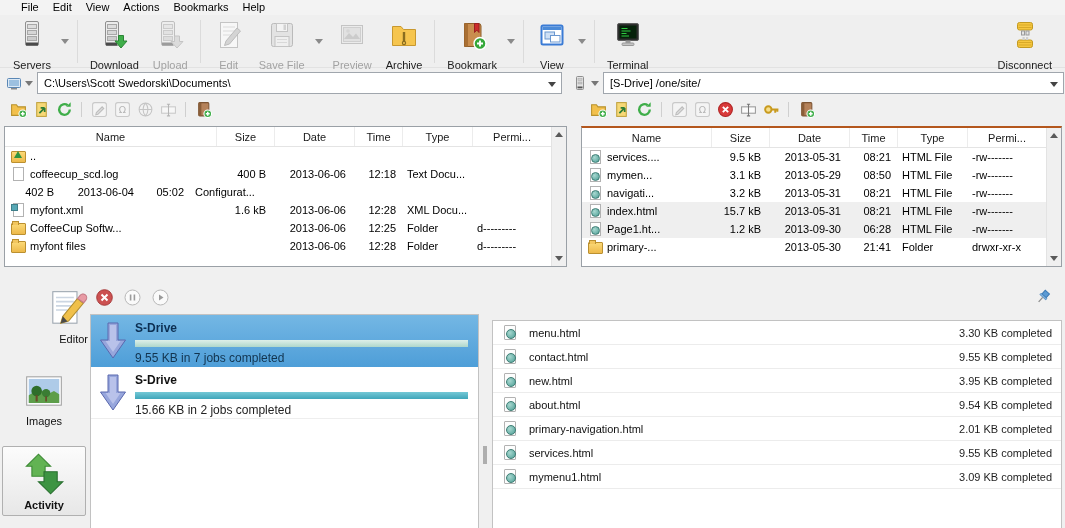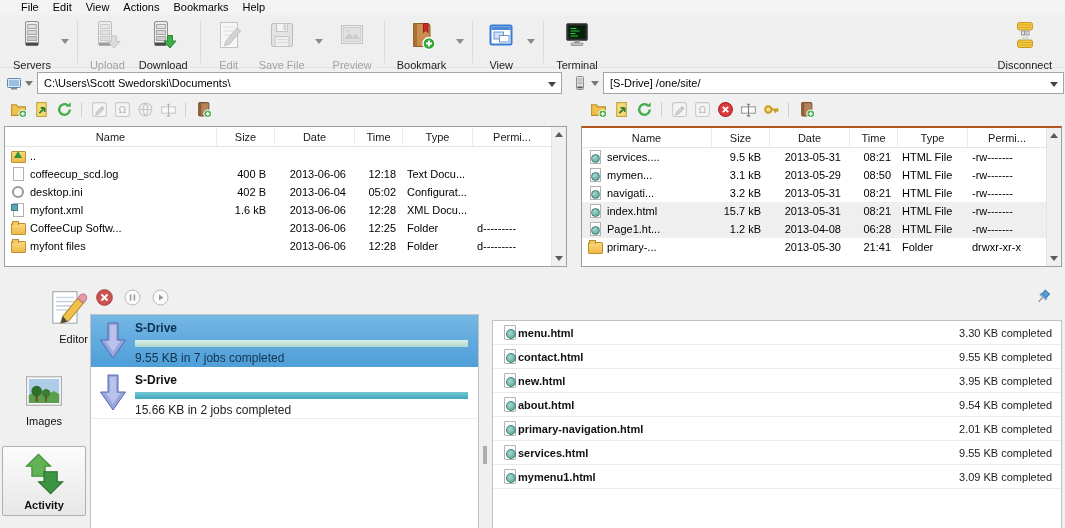--- a/index.html
+++ b/index.html
@@ -103,21 +103,21 @@
   .q-item.selected .q-bar { background:linear-gradient(#ddefe9,#aed7cb); }
   .q-item:not(.selected) { border-bottom:1px solid #eeeeee; }
 
   #splitter { position:absolute; left:480px; top:320px; width:11px; bottom:0; }
   #splitter .grip { position:absolute; left:3px; top:126px; width:2px; height:18px; border-left:2px solid #aeaeae; border-right:2px solid #aeaeae; }
 
   #pin-btn { position:absolute; right:14px; top:289px; width:16px; height:16px; }
 
   #activity-list { position:absolute; left:492px; top:320px; right:3px; bottom:0; background:#fff; border:1px solid #c2c2c2; border-bottom:none; }
   .a-row { height:24px; display:flex; align-items:center; padding:0 9px 0 9px; border-bottom:1px solid #ececec; }
-  .a-name { font-weight:bold; margin-left:0; font-size:11px; color:#111;text-align:center; }
+  .a-name { font-weight:normal; margin-left:11px; font-size:11px; color:#111;text-align:center; }
   .a-status { margin-left:auto; font-size:11px; color:#1d1d1d; }
 
   svg { display:block; }
 </style>
 </head>
 <body>
 
 <div id="menubar">
 
 <div class="menu-item">File</div>
@@ -141,48 +141,48 @@
         </svg>
     </span>
     <span class="tlabel">Servers</span>
   </div>
   <div class="tb-drop">
       <i class="dd"></i>
     </div>
 
   <div class="tb-sep"></div>
 
+  <div class="tb-btn">
+    <span class="ticon">
+      <svg viewBox="0 0 32 32">
+          <rect x="7.5" y="2.5" width="13" height="24" rx="1.5" fill="#ececec" stroke="#8f8f8f"></rect>
+          <rect x="9.5" y="5.5" width="9" height="4" fill="#dedede" stroke="#a8a8a8"></rect>
+          <rect x="9.5" y="11.5" width="9" height="4" fill="#d6d6d6" stroke="#a8a8a8"></rect>
+          <rect x="9.5" y="17.5" width="9" height="4" fill="#cccccc" stroke="#a8a8a8"></rect>
+          <rect x="8" y="23.5" width="11" height="3" fill="#4a4a4a"></rect>
+          <path d="M20.5 16.5 h5 v5.5 h3.5 L23 29 l-6 -7 h3.5 z" fill="#3fae49" stroke="#2c8536"></path>
+        </svg>
+    </span>
+    <span class="tlabel">Download</span>
+  </div>
+
   <div class="tb-btn disabled">
     <span class="ticon">
       <svg viewBox="0 0 32 32">
           <rect x="7.5" y="2.5" width="13" height="24" rx="1.5" fill="#ececec" stroke="#8f8f8f"></rect>
           <rect x="9.5" y="5.5" width="9" height="4" fill="#dedede" stroke="#a8a8a8"></rect>
           <rect x="9.5" y="11.5" width="9" height="4" fill="#d6d6d6" stroke="#a8a8a8"></rect>
           <rect x="9.5" y="17.5" width="9" height="4" fill="#cccccc" stroke="#a8a8a8"></rect>
           <rect x="8" y="23.5" width="11" height="3" fill="#4a4a4a"></rect>
           <path d="M23 29 l6 -6.5 h-3.5 v-5.5 h-5 v5.5 h-3.5 z" fill="#e8c86a" stroke="#b99b40"></path>
         </svg>
     </span>
     <span class="tlabel">Upload</span>
   </div>
 
-  <div class="tb-btn">
-    <span class="ticon">
-      <svg viewBox="0 0 32 32">
-          <rect x="7.5" y="2.5" width="13" height="24" rx="1.5" fill="#ececec" stroke="#8f8f8f"></rect>
-          <rect x="9.5" y="5.5" width="9" height="4" fill="#dedede" stroke="#a8a8a8"></rect>
-          <rect x="9.5" y="11.5" width="9" height="4" fill="#d6d6d6" stroke="#a8a8a8"></rect>
-          <rect x="9.5" y="17.5" width="9" height="4" fill="#cccccc" stroke="#a8a8a8"></rect>
-          <rect x="8" y="23.5" width="11" height="3" fill="#4a4a4a"></rect>
-          <path d="M20.5 16.5 h5 v5.5 h3.5 L23 29 l-6 -7 h3.5 z" fill="#3fae49" stroke="#2c8536"></path>
-        </svg>
-    </span>
-    <span class="tlabel">Download</span>
-  </div>
-
   <div class="tb-sep"></div>
 
   <div class="tb-btn disabled">
     <span class="ticon">
       <svg viewBox="0 0 32 32">
           <rect x="7.5" y="3.5" width="17" height="25" fill="#fff" stroke="#9a9a9a"></rect>
           <path d="M10 8 h12 M10 12 h12 M10 16 h8" stroke="#d5dde8" stroke-width="1.5"></path>
           <path d="M13 22 L24 9 l3.5 3 L16.5 25 l-5 1.5 z" fill="#e8b84b" stroke="#a98a2f"></path>
         </svg>
     </span>
@@ -210,20 +210,30 @@
       <svg viewBox="0 0 32 32">
           <rect x="5.5" y="6.5" width="21" height="18" fill="#e9e9e9" stroke="#9a9a9a"></rect>
           <rect x="7.5" y="8.5" width="17" height="14" fill="#d4d4d4" stroke="#b0b0b0"></rect>
           <path d="M8 20 l5 -6 4 4 3 -3.5 4 5.5 z" fill="#a8a8a8"></path>
           <circle cx="12" cy="12" r="1.8" fill="#bdbdbd"></circle>
         </svg>
     </span>
     <span class="tlabel">Preview</span>
   </div>
 
+  <div class="tb-btn">
+    <span class="ticon">
+      <svg viewBox="0 0 32 32">
+          <path d="M4.5 26.5 v-19 h8.5 l2.5 3 h12 v16 z" fill="#f6c54e" stroke="#c8982f"></path>
+          <rect x="14.8" y="13" width="2.4" height="9.5" fill="#8a6d1f"></rect>
+          <circle cx="16" cy="24" r="1.6" fill="none" stroke="#8a6d1f" stroke-width="1.2"></circle>
+        </svg>
+    </span>
+    <span class="tlabel">Archive</span>
+  </div>
 
   <div class="tb-sep"></div>
 
   <div class="tb-btn">
     <span class="ticon">
       <svg viewBox="0 0 32 32">
           <path d="M8.5 4.5 h14 a2.5 2.5 0 0 1 2.5 2.5 v18 a2.5 2.5 0 0 1 -2.5 2.5 h-14 z" fill="#c98d4e" stroke="#8f5f2a"></path>
           <rect x="8.5" y="4.5" width="3.5" height="23" fill="#a96f33"></rect>
           <path d="M18.5 4.5 h4.5 v9 l-2.25 -2.5 -2.25 2.5 z" fill="#cc2a2a" stroke="#992020"></path>
           <circle cx="24" cy="24.5" r="6" fill="#35a83a" stroke="#fff" stroke-width="1.4"></circle>
@@ -471,24 +481,20 @@
             <span>coffeecup_scd.log</span>
           </span>
           <span class="cell c-size">400 B</span>
           <span class="cell c-date">2013-06-06</span>
           <span class="cell c-time">12:18</span>
           <span class="cell c-type">Text Docu...</span>
           <span class="cell c-perm"></span>
         </div>
 
         <div class="frow">
-          <span class="cell c-name">
-            <span class="fi icon-gear"></span>
-            <span>desktop.ini</span>
-          </span>
           <span class="cell c-size">402 B</span>
           <span class="cell c-date">2013-06-04</span>
           <span class="cell c-time">05:02</span>
           <span class="cell c-type">Configurat...</span>
           <span class="cell c-perm"></span>
         </div>
 
         <div class="frow">
           <span class="cell c-name">
             <span class="fi icon-xml"></span>
@@ -596,21 +602,21 @@
           <span class="cell c-type">HTML File</span>
           <span class="cell c-perm">-rw-------</span>
         </div>
 
         <div class="frow highlight">
           <span class="cell c-name">
             <span class="fi icon-html"></span>
             <span>Page1.ht...</span>
           </span>
           <span class="cell c-size">1.2 kB</span>
-          <span class="cell c-date">2013-04-08</span>
+          <span class="cell c-date">2013-09-30</span>
           <span class="cell c-time">06:28</span>
           <span class="cell c-type">HTML File</span>
           <span class="cell c-perm">-rw-------</span>
         </div>
 
         <div class="frow">
           <span class="cell c-name">
             <span class="fi icon-folder"></span>
             <span>primary-...</span>
           </span>

